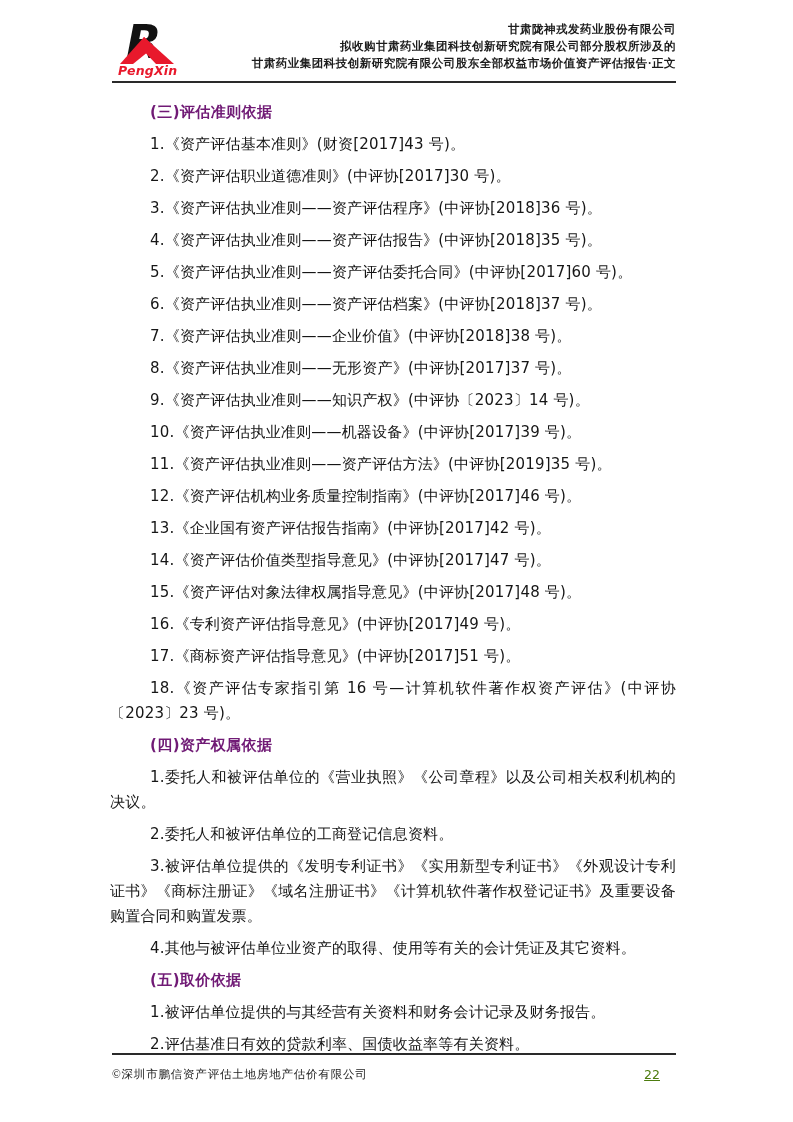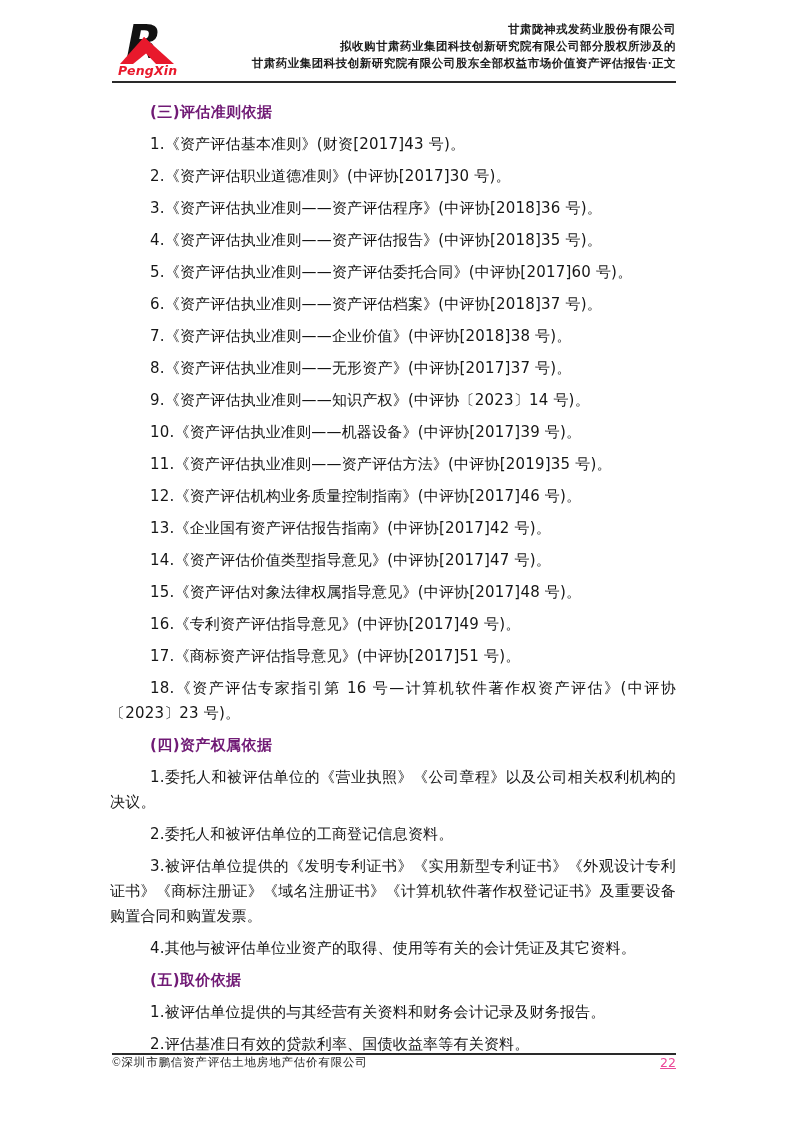--- a/index.html
+++ b/index.html
@@ -55,33 +55,35 @@
     letter-spacing: 0.4px;
     color: #701a75;
   }
 
   
   .page-footer {
     position: absolute; top: 1053px; left: 112px; width: 564px;
   }
   .footer-rule { border-top: 2px solid #2a2a2a; height: 0; }
   .footer-row {
+    padding-top: 12px;
     display: flex;
     justify-content: space-between;
     align-items: center;
   }
   .footer-company {
     font-size: 11.5px;
     letter-spacing: 0.8px;
     color: #1c1c1c;
   }
   .footer-page-number {
     font-size: 12.5px;
+    margin-right: 16px;
     font-family: "DejaVu Sans", sans-serif;
-    color: #ec4899;
+    color: #4d7c0f;
     text-decoration: underline;
   }
 </style>
 </head>
 <body>
 
 <div class="page">
 
   <header class="page-header">
     <div class="logo">

